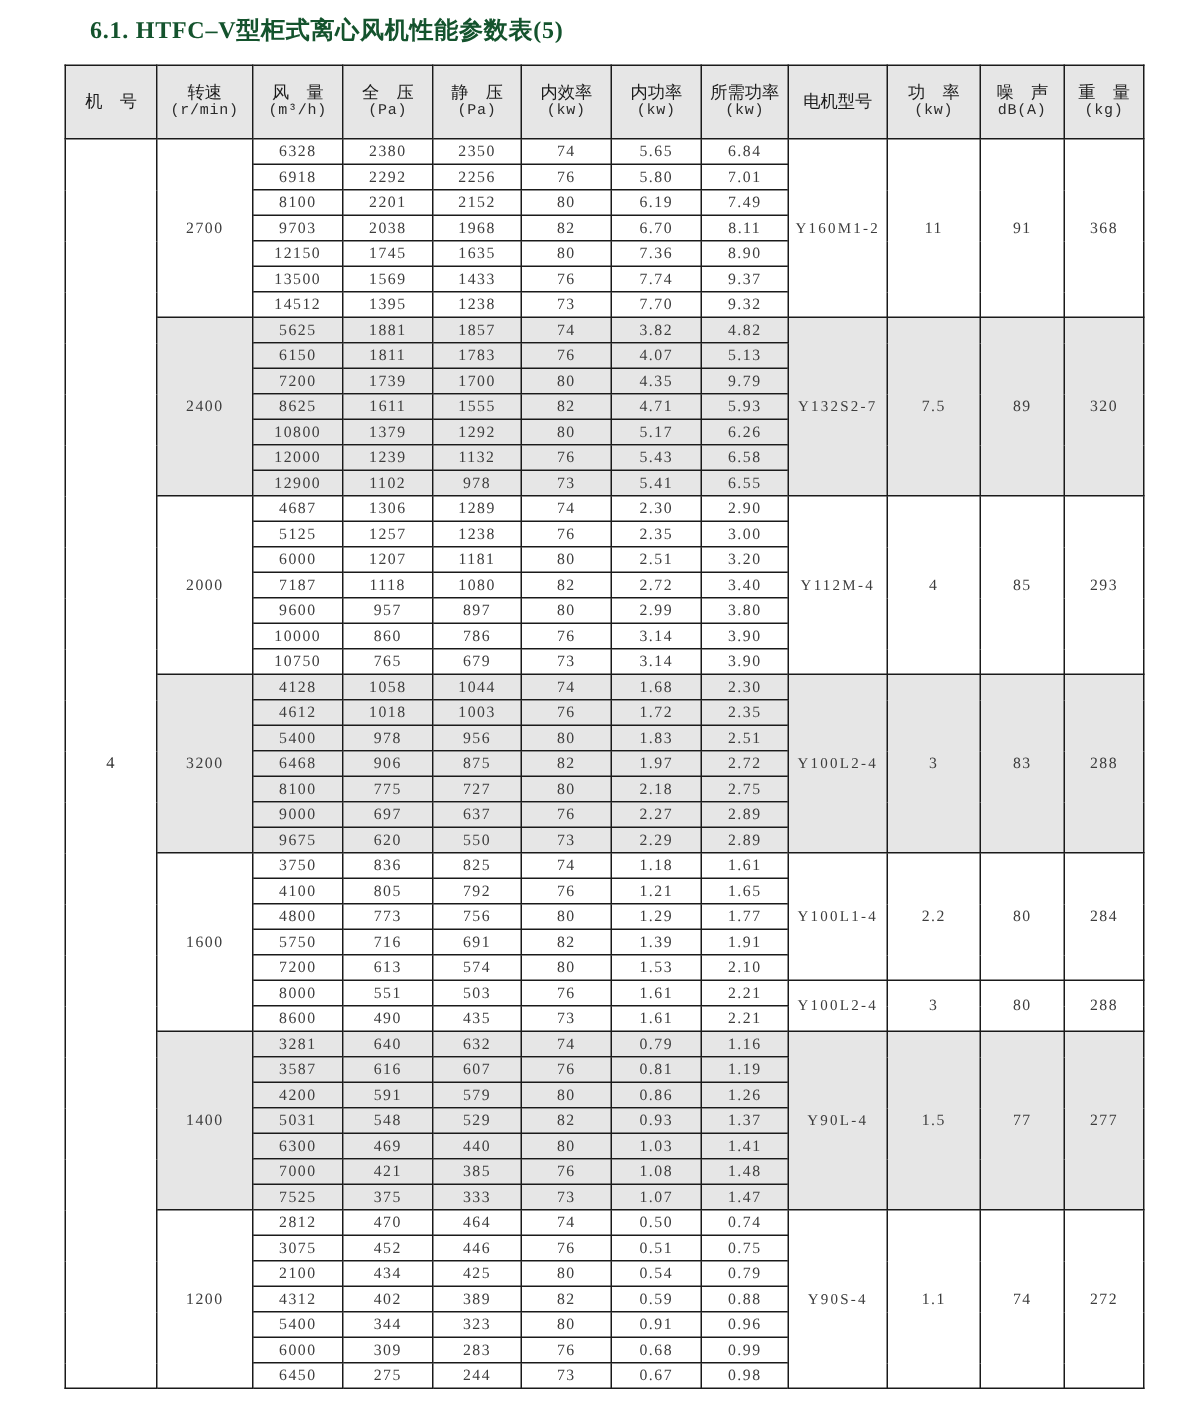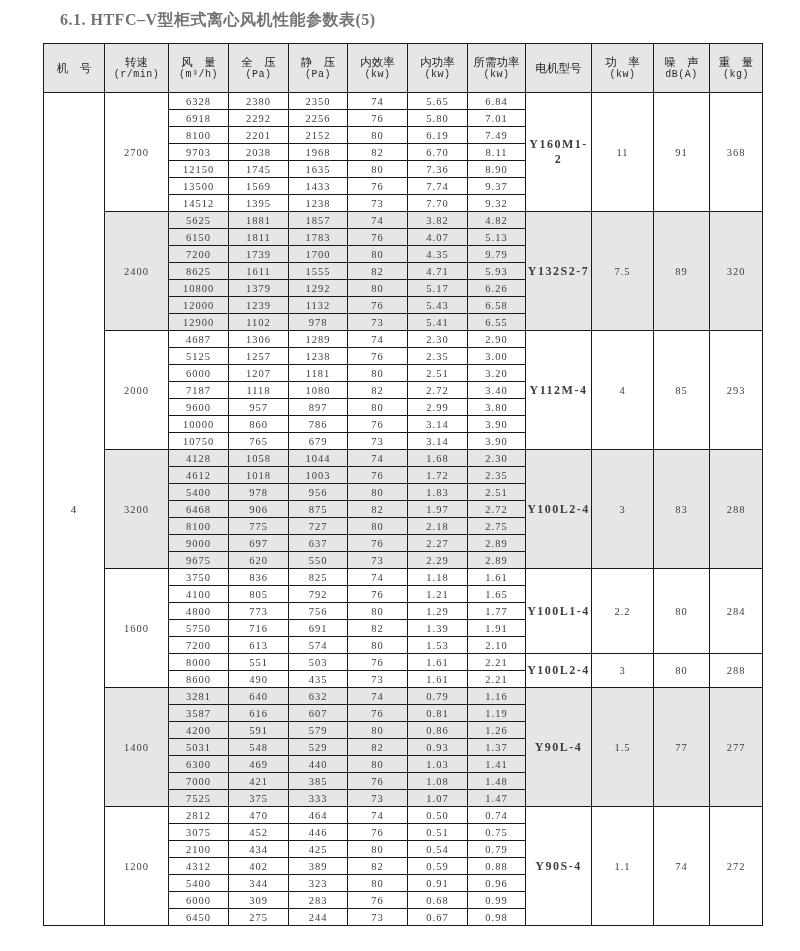--- a/index.html
+++ b/index.html
@@ -11,21 +11,21 @@
   #page {
     position: relative;
     width: 800px; height: 951px;
     overflow: hidden;
   }
   .doc-title {
     position: absolute;
     left: 60px; top: 10px;
     font-size: 16px;
     font-weight: bold;
-    color: #737373;
+    color: #14532d;
     letter-spacing: 0.5px;
     white-space: nowrap;
   }
   table.perf {
     position: absolute;
     left: 43px; top: 43px;
     width: 719px;
     border-collapse: collapse;
     table-layout: fixed;
     border: 1.5px solid #1a1a1a;
@@ -53,21 +53,21 @@
   }
   table.perf td {
     height: 16px;
     font-size: 10.5px;
     color: #3d3d3d;
     letter-spacing: 1px;
     background: #ffffff;
   }
   table.perf td.g { background: var(--shaded-bg, #e6e6e6); }
   table.perf td.mach { background: #ffffff; font-size: 11px; color: #333; }
-  table.perf td.motor-model { letter-spacing: 1.5px; font-size: 12px; font-weight: bold; }
+  table.perf td.motor-model { letter-spacing: 1.5px; font-size: 10px; }
 </style>
 </head>
 <body>
 
 <div id="page">
   <div class="doc-title">6.1. HTFC–V型柜式离心风机性能参数表(5)</div>
 
   <table class="perf">
       <colgroup>
         <col style="width: 61px;">

